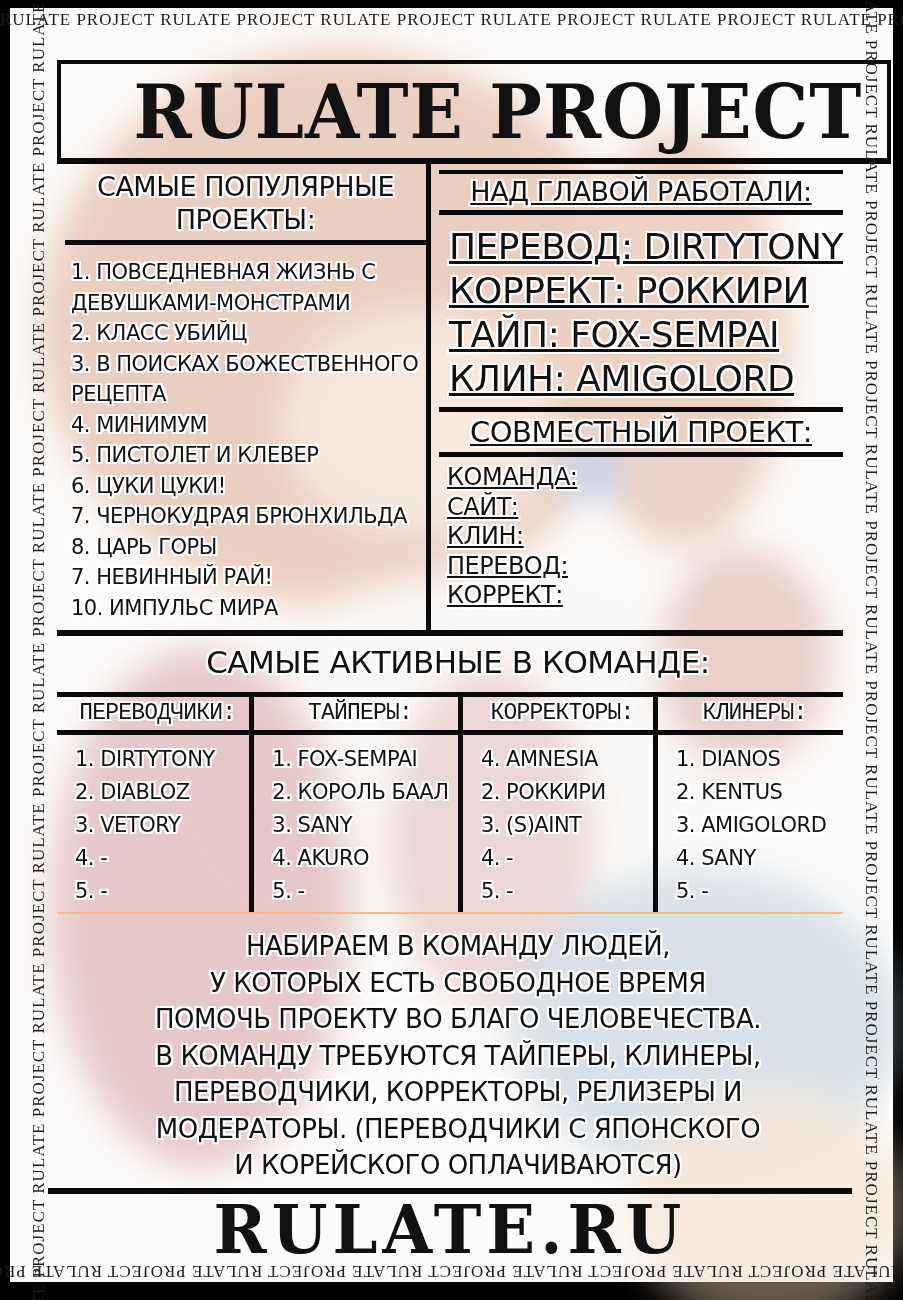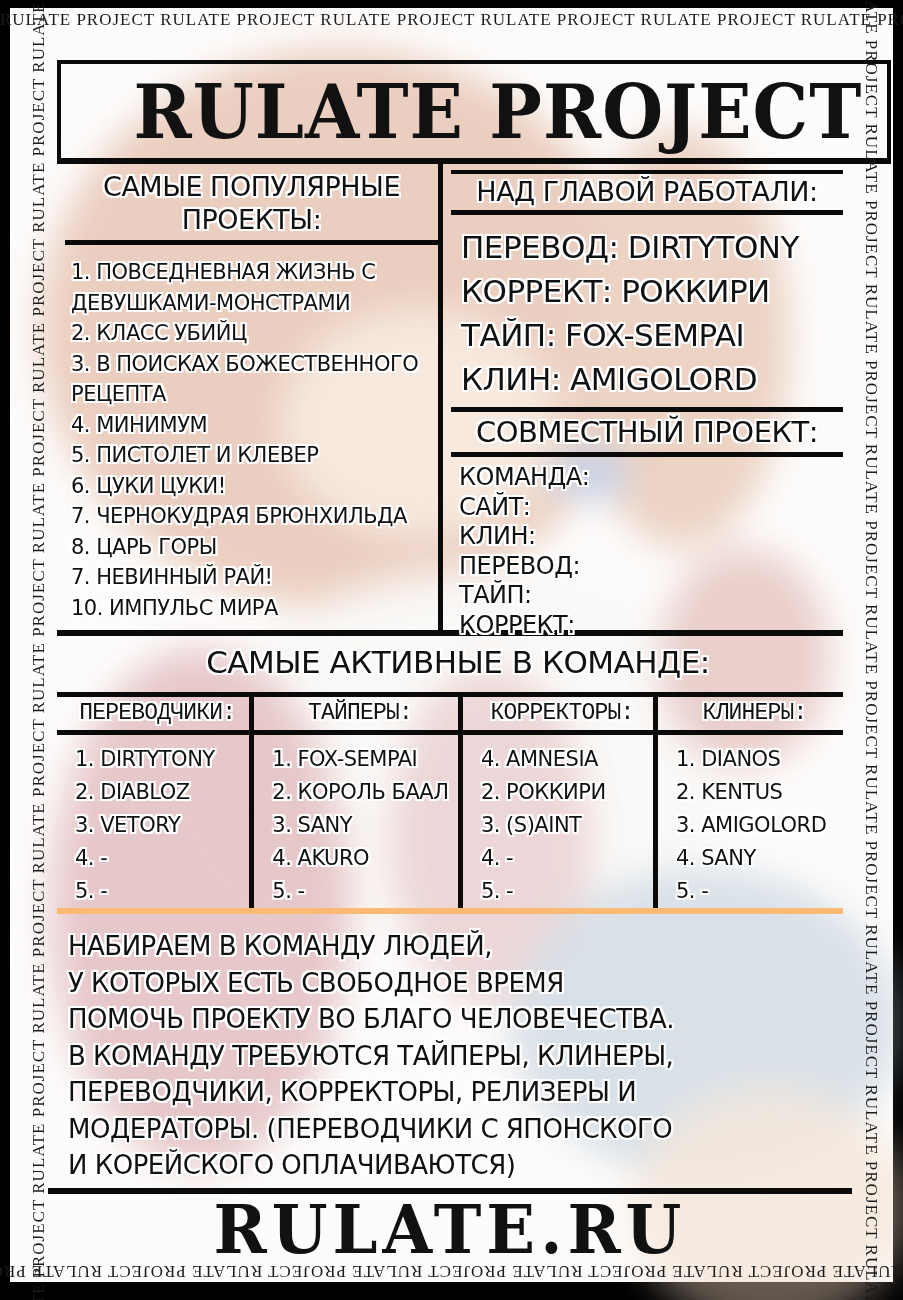--- a/index.html
+++ b/index.html
@@ -30,41 +30,41 @@
   .otl{text-shadow:-2px -2px 0 #fff,2px -2px 0 #fff,-2px 2px 0 #fff,2px 2px 0 #fff,
        -2px 0 0 #fff,2px 0 0 #fff,0 -2px 0 #fff,0 2px 0 #fff;margin-left:8px;}
   
   .abs{position:absolute;}
   .title-box{left:57px;top:60px;width:778px;height:94px;border:4px solid #0a0a0a;border-bottom:6px solid #0a0a0a;
              display:flex;align-items:center;justify-content:center;padding-left:48px;}
   .title{font-family:"DejaVu Serif","Liberation Serif",serif;font-size:70px;font-weight:600;
          letter-spacing:1px;transform:scaleY(1.08);white-space:nowrap;}
   .columns{left:57px;top:164px;width:786px;height:466px;border-bottom:6px solid #0a0a0a;display:flex;}
   .col-left{width:381px;border-right:5px solid #0a0a0a;}
-  .col-right{flex:1;}
+  .col-right{flex:1;text-decoration:underline;}
   .pop-header{padding-top:6px;text-align:center;font-size:27px;line-height:33px;letter-spacing:-.5px;
               border-bottom:5px solid #0a0a0a;padding-bottom:4px;}
   .pop-list{padding:12px 2px 0 6px;font-size:21px;line-height:30.5px;letter-spacing:-.5px;}
   .box-header{margin-top:6px;border-top:4px solid #0a0a0a;border-bottom:5px solid #0a0a0a;
               text-align:center;font-size:27px;line-height:36px;letter-spacing:-.5px;white-space:nowrap;}
-  .credits-rows{padding:10px 0 6px 10px;font-size:31px;line-height:44px;letter-spacing:-.5px;white-space:nowrap;}
+  .credits-rows{padding:10px 0 6px 10px;font-size:36px;line-height:44px;letter-spacing:-.5px;white-space:nowrap;}
   .joint-header{border-top:5px solid #0a0a0a;border-bottom:5px solid #0a0a0a;text-align:center;
                 font-size:29px;line-height:40px;letter-spacing:-.5px;white-space:nowrap;}
   .joint-rows{padding:6px 0 0 8px;font-size:24px;line-height:29.5px;letter-spacing:-.5px;}
   .team-header{left:57px;top:634px;width:786px;text-align:center;font-size:31px;line-height:56px;
                letter-spacing:-.5px;white-space:nowrap;}
   .table{left:57px;top:692px;width:786px;height:222px;display:flex;flex-direction:column;}
   .thead{display:flex;border-top:5px solid #0a0a0a;border-bottom:5px solid #0a0a0a;}
-  .tbody{display:flex;flex:1;border-bottom:6px solid #fdba74;}
+  .tbody{display:flex;flex:1;border-bottom:2px solid #fdba74;}
   .tc{box-sizing:border-box;}
   .tc1{width:25.1%;}.tc2{width:26.6%;}.tc3{width:24.8%;}.tc4{width:23.5%;}
   .tsep{border-right:5px solid #0a0a0a;}
   .th{text-align:center;font-size:23px;line-height:33px;letter-spacing:-.8px;white-space:nowrap;overflow:hidden;font-family:Liberation Mono, monospace;}
   .td{padding:8px 0 0 10px;font-size:21px;line-height:33px;letter-spacing:-.5px;white-space:nowrap;}
-  .recruit{left:60px;top:928px;width:780px;font-size:26px;line-height:36.5px;
+  .recruit{left:60px;top:928px;width:780px;text-align:center;font-size:26px;line-height:36.5px;
            letter-spacing:-.5px;}
   .recruit div{white-space:nowrap;}
   .footer-line{left:48px;top:1188px;width:804px;height:6px;background:#0a0a0a;}
   .site{left:57px;top:1192px;width:786px;text-align:center;font-family:"DejaVu Serif","Liberation Serif",serif;
         font-size:64px;font-weight:600;letter-spacing:5px;transform:scaleY(1.05);}
 </style>
 </head>
 <body>
 
 <div class="page">
@@ -118,21 +118,20 @@
         <div>КОРРЕКТ: РОККИРИ</div>
         <div>ТАЙП: FOX-SEMPAI</div>
         <div>КЛИН: AMIGOLORD</div>
       </div>
       <div class="joint-header otl">СОВМЕСТНЫЙ ПРОЕКТ:</div>
       <div class="joint-rows otl">
         <div>КОМАНДА:</div>
         <div>САЙТ:</div>
         <div>КЛИН:</div>
         <div>ПЕРЕВОД:</div>
-        <div>ТАЙП:</div>
         <div>КОРРЕКТ:</div>
       </div>
     </div>
   </div>
 
   <div class="abs team-header otl">САМЫЕ АКТИВНЫЕ В КОМАНДЕ:</div>
 
   <div class="abs table">
     <div class="thead">
       <div class="tc tc1 tsep th otl">ПЕРЕВОДЧИКИ:</div>

